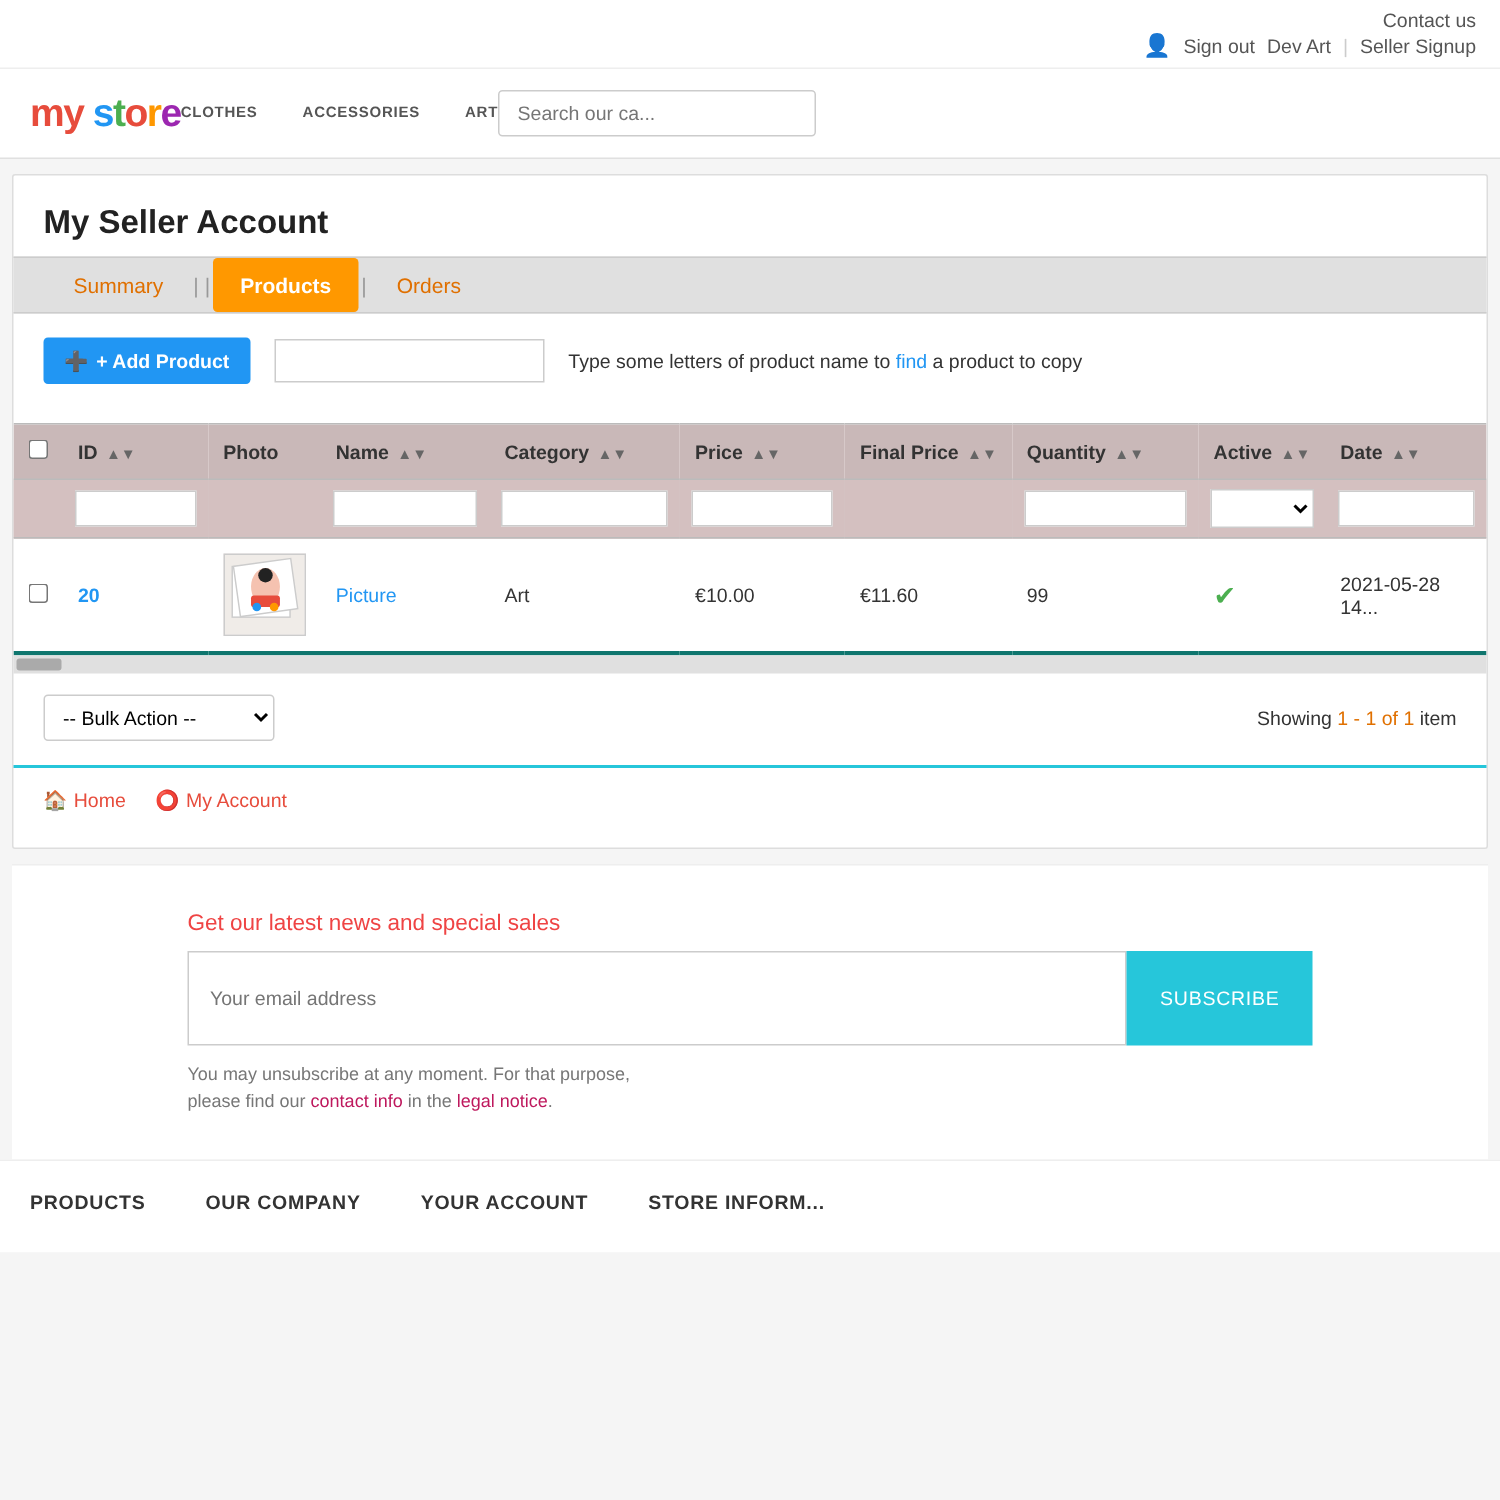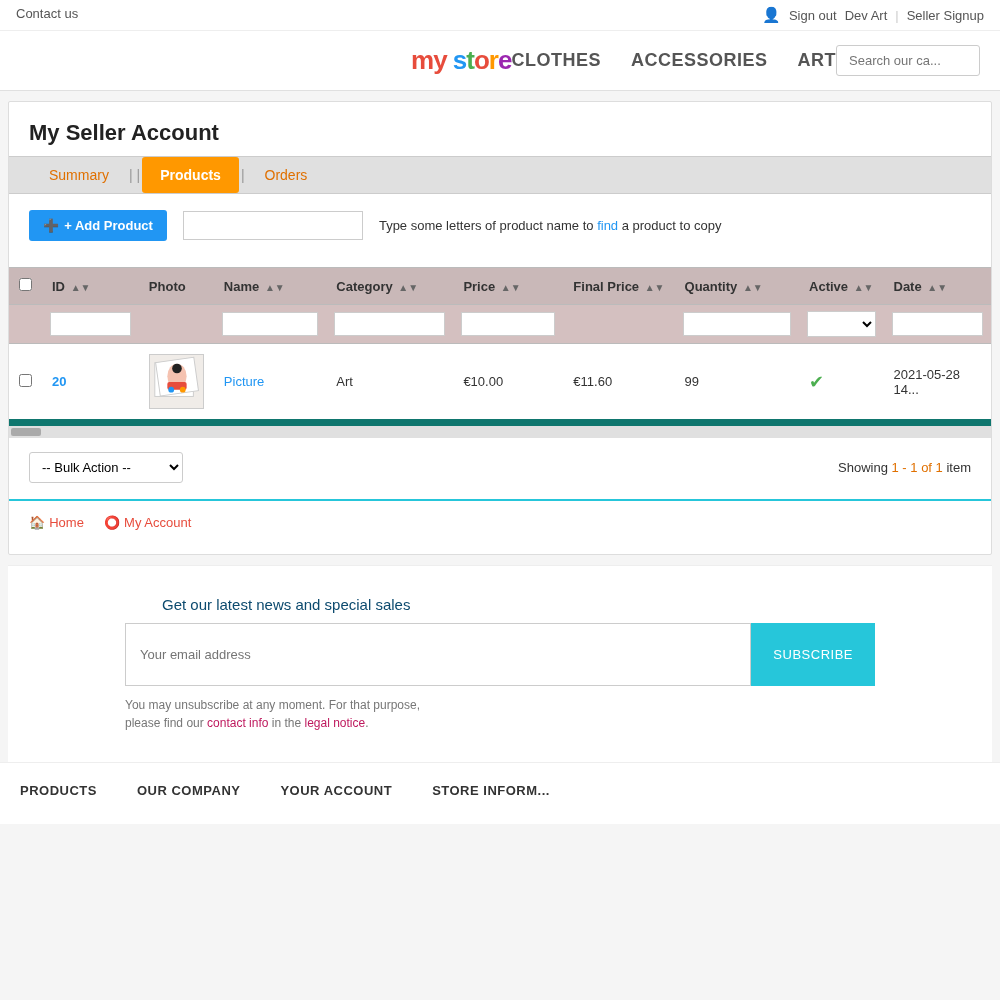--- a/index.html
+++ b/index.html
@@ -1,49 +1,49 @@
 <!DOCTYPE html>
 <html><head>
   <meta charset="utf-8">
   <style>
     * { box-sizing: border-box; margin: 0; padding: 0; }
     body { font-family: Arial, sans-serif; font-size: 14px; color: #333; background: #f5f5f5; }
 
     
     .top-bar {
-      display: flex; justify-content: space-between; align-items: flex-start;
+      display: flex; justify-content: space-between; align-items: flex-end;
       padding: 6px 16px; background: #fff; border-bottom: 1px solid #eee;
-      font-size: 13px; color: #555;
+      font-size: 13px; color: #555; flex-direction: column;
     }
     .top-bar-right { display: flex; gap: 8px; align-items: center; }
     .top-bar-right a { color: #555; text-decoration: none; }
     .divider-v { color: #ccc; }
 
     
     .header {
-      display: flex; align-items: center; justify-content: flex-end;
+      display: flex; align-items: center; justify-content: flex-start;
       padding: 14px 20px; background: #fff; border-bottom: 1px solid #e0e0e0;
     }
     .logo { font-size: 26px; font-weight: bold; letter-spacing: -1px; }
     .logo .my { color: #e74c3c; }
     .logo .store-s { color: #2196F3; }
     .logo .store-t { color: #4CAF50; }
     .logo .store-o { color: #e74c3c; }
     .logo .store-r { color: #FF9800; }
     .logo .store-e { color: #9C27B0; }
 
     nav { display: flex; gap: 30px; align-items: center; }
     nav a {
-      text-decoration: none; color: #555; font-size: 18px; font-weight: 600;
+      text-decoration: none; color: #555; font-size: 10px; font-weight: 600;
       letter-spacing: 0.5px; text-transform: uppercase;
     }
 
     .search-box {
       border: 1px solid #ccc; border-radius: 3px; padding: 7px 12px;
-      font-size: 13px; color: #999; width: 144px; outline: none;
+      font-size: 13px; color: #999; width: 212px; outline: none;
     }
 
     
     .main-content {
       background: #fff; margin: 10px 8px; border: 1px solid #ddd;
       border-radius: 2px; padding-bottom: 20px;
     }
 
     
     .page-title {
@@ -104,21 +104,21 @@
     }
     .filter-row input {
       width: 100%; border: 1px solid #ccc; padding: 4px 6px; font-size: 12px;
       background: #fff; outline: none;
     }
     .filter-row select {
       width: 100%; border: 1px solid #ccc; padding: 4px 4px; font-size: 12px;
       background: #fff; outline: none;
     }
 
-    tbody tr { border-bottom: 7px solid #0f766e; }
+    tbody tr { border-bottom: 3px solid #0f766e; }
     td { padding: 10px 10px; font-size: 13px; vertical-align: middle; }
 
     .td-id { color: #2196F3; font-weight: bold; cursor: pointer; }
     .td-name { color: #2196F3; cursor: pointer; }
     .td-category { color: #333; }
     .td-price { color: #333; }
     .td-active-check { color: #4CAF50; font-size: 18px; }
     .thumb-placeholder {
       width: 55px; height: 55px; border: 1px solid #ccc;
       display: flex; align-items: center; justify-content: center;
@@ -151,21 +151,21 @@
     }
 
     
     .newsletter-section {
       background: #fff; padding: 30px 20px; margin: 0 8px 0;
       border-top: 1px solid #eee;
     }
     .newsletter-inner {
       display: flex; flex-direction: column; gap: 10px; max-width: 750px; margin: 0 auto;
     }
-    .newsletter-headline { font-size: 15px; color: #0c4a6e; margin-left: 37px; }
+    .newsletter-headline { font-size: 15px; color: #ef4444; }
     .newsletter-form { display: flex; gap: 0; }
     .newsletter-input {
       flex: 1; border: 1px solid #ccc; padding: 12px 14px; font-size: 13px;
       outline: none; color: #999;
     }
     .subscribe-btn {
       background: #26C6DA; color: #fff; border: none; padding: 24px 22px;
       font-size: 13px; font-weight: normal; cursor: pointer; letter-spacing: 0.5px;
     }
     .newsletter-note { font-size: 12px; color: #777; line-height: 1.5; }

